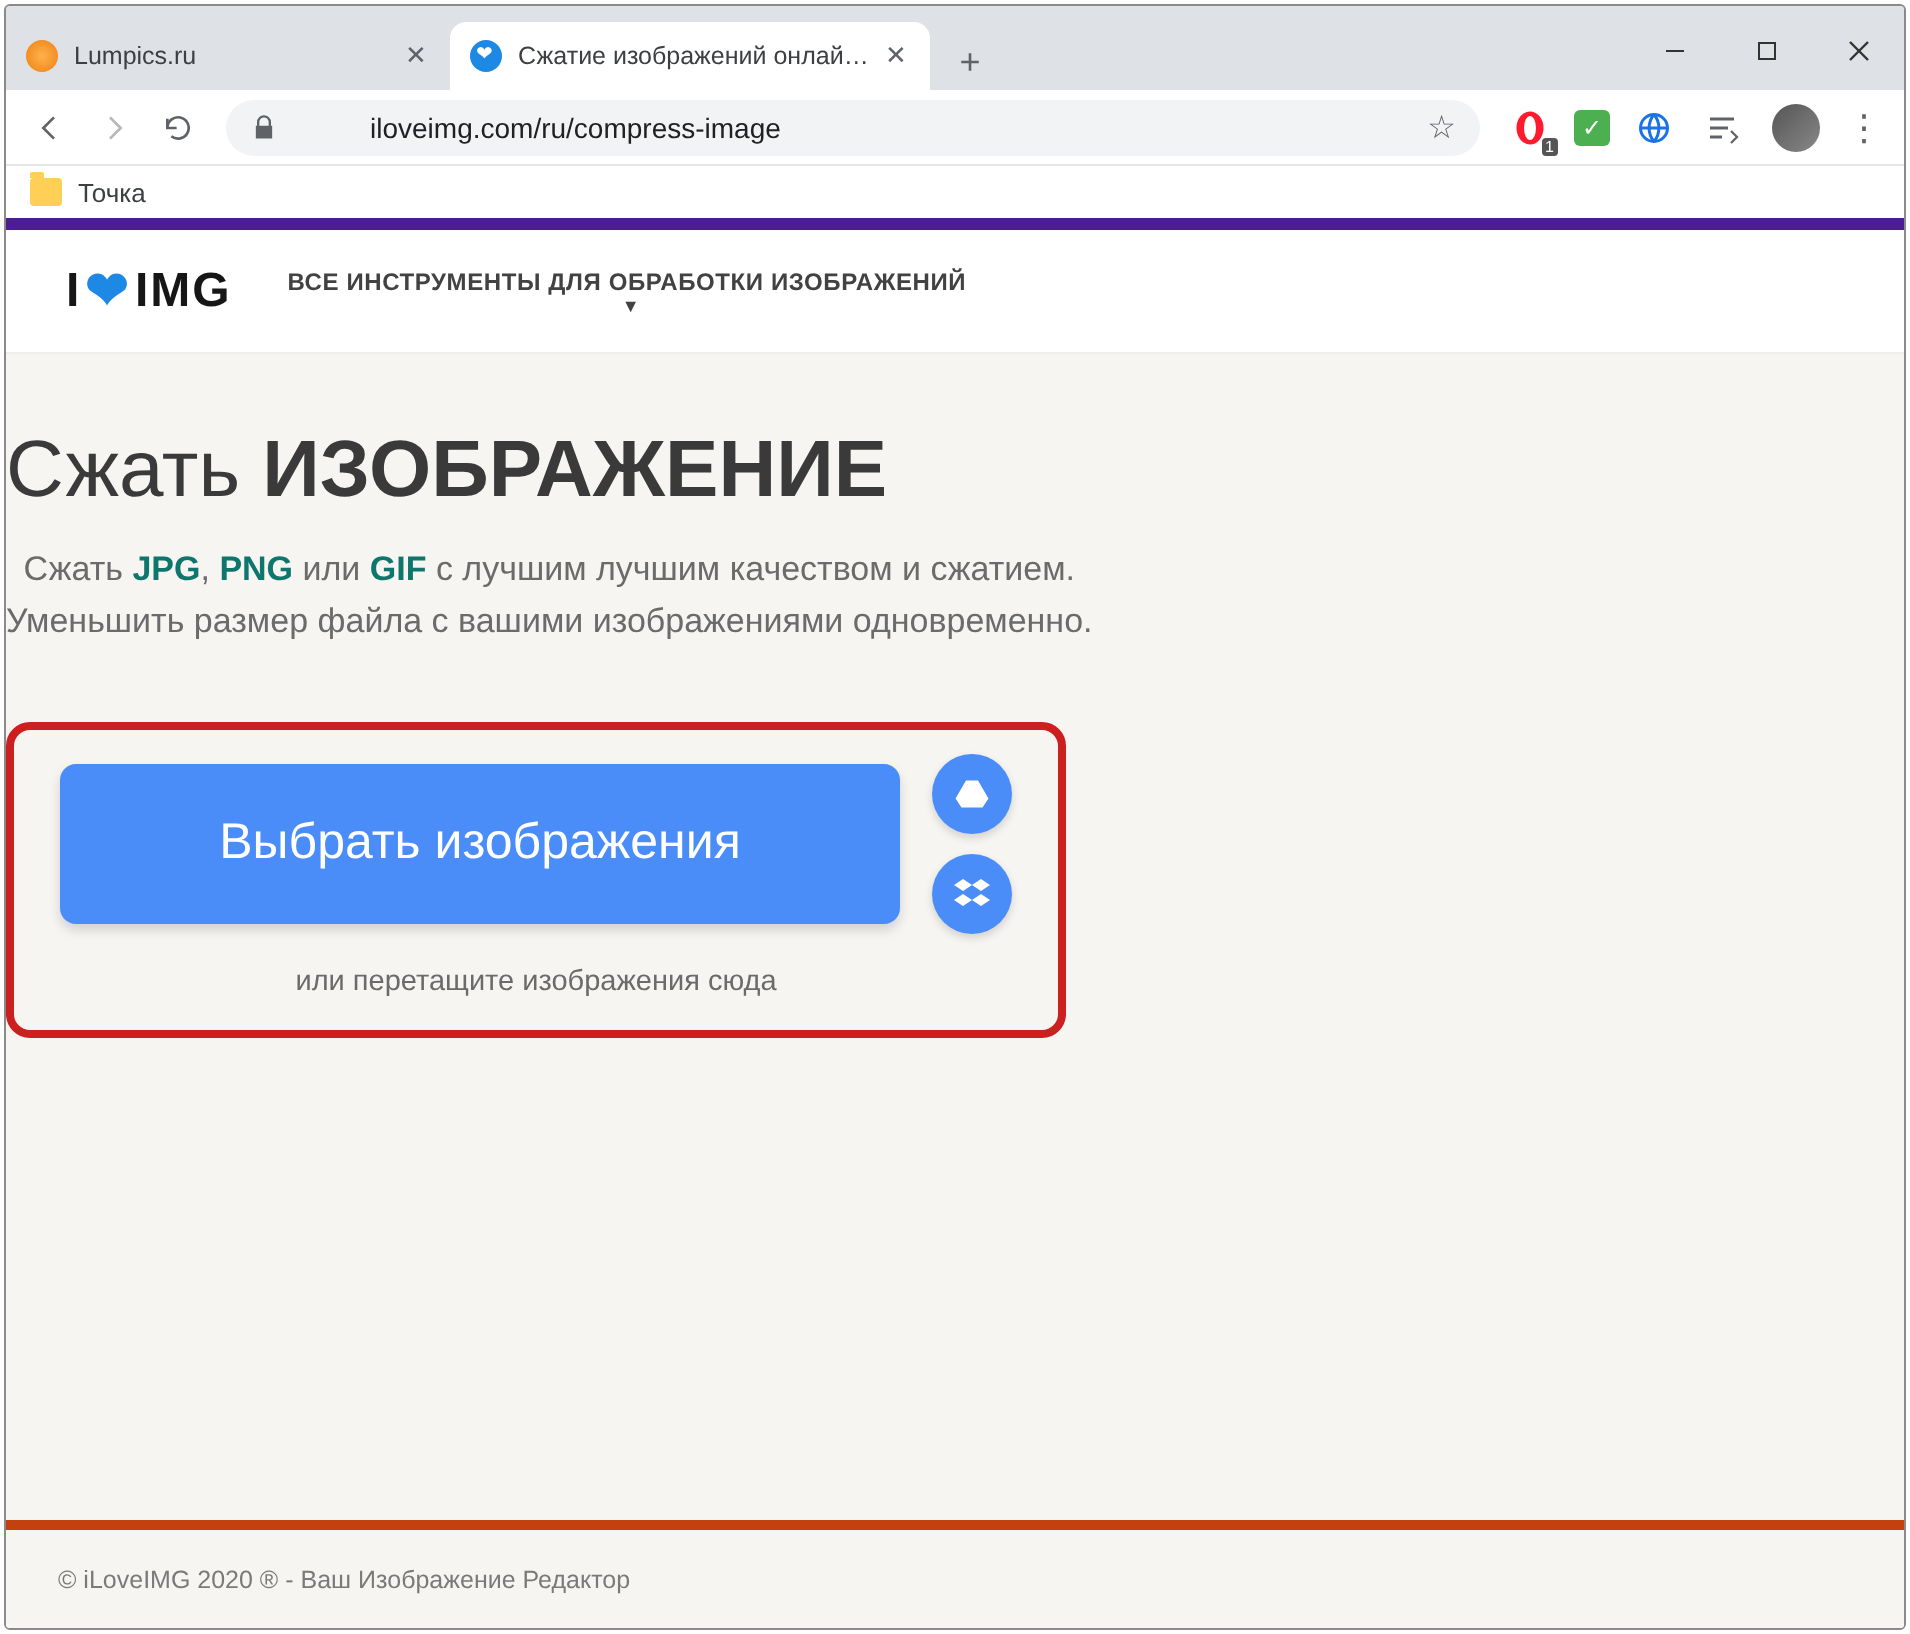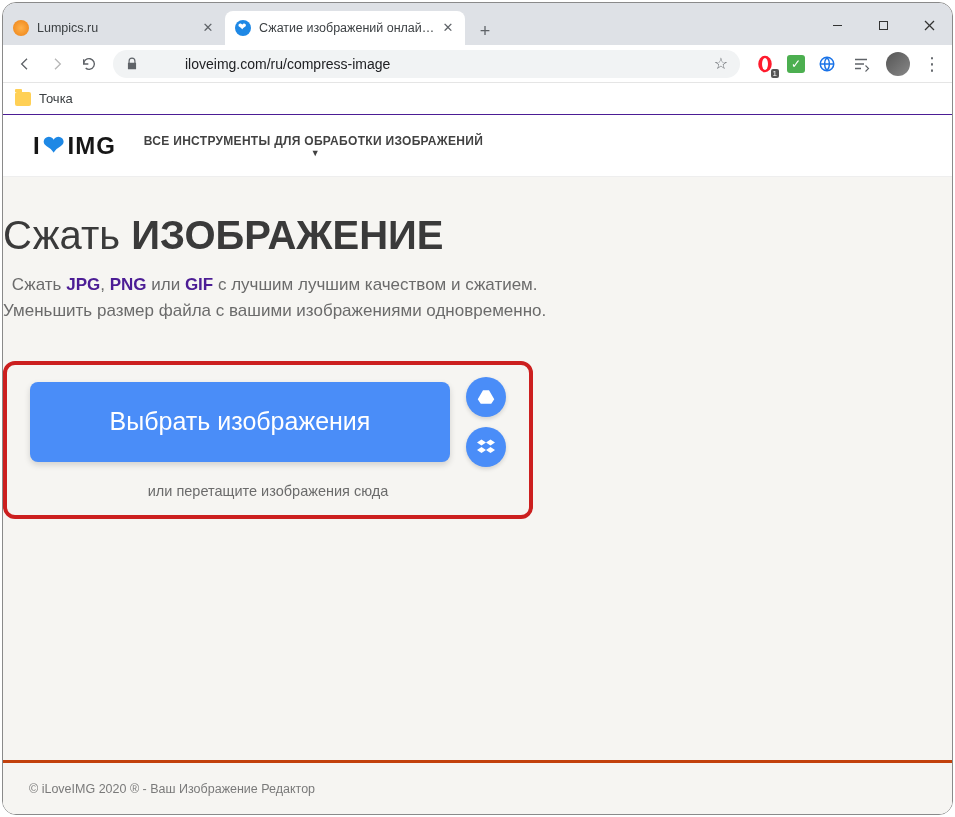--- a/index.html
+++ b/index.html
@@ -1,19 +1,19 @@
 <!DOCTYPE html>
 <html><head>
 <meta charset="utf-8">
 <style>
   * { margin:0; padding:0; box-sizing:border-box; font-family: Arial, "Helvetica Neue", sans-serif; }
   body { background:#fff; width:955px; height:817px; overflow:hidden; position:relative; }
 
   
-  .window { width:951px; height:813px; margin:2px; border:1px solid #8a8a8a; border-radius:14px; background:#fff; display:flex; flex-direction:column; overflow:hidden; }
+  .window { width:951px; height:813px; margin:2px; border:1px solid #8a8a8a; border-radius:3px; background:#fff; display:flex; flex-direction:column; overflow:hidden; }
   .titlebar { height:42px; background:#dee1e6; display:flex; align-items:flex-end; }
   .tab { height:34px; border-radius:8px 8px 0 0; display:flex; align-items:center; padding:0 10px; font-size:12.5px; color:#3c4043; position:relative; margin-top:8px; }
   .tab.inactive { width:222px; }
   .tab.active { background:#fff; width:240px; }
   .tab .favicon { width:16px; height:16px; margin-right:8px; border-radius:50%; flex:0 0 auto; }
   .fav-lumpics { background:radial-gradient(circle, #ffb14a 0%, #f08a1f 80%); }
   .fav-iloveimg { background:#1e88e5; border-radius:3px; position:relative; }
   .fav-iloveimg::after { content:"❤"; color:#fff; font-size:10px; position:absolute; left:3px; top:1px; }
   .tab .title { white-space:nowrap; overflow:hidden; text-overflow:ellipsis; flex:1; }
   .tab .tab-close { width:14px; height:14px; margin-left:6px; color:#5f6368; font-size:13px; line-height:14px; text-align:center; cursor:pointer; }
@@ -31,52 +31,52 @@
   .omnibox .url { flex:1; white-space:nowrap; }
   .omnibox .star { color:#5f6368; font-size:16px; }
   .ext { width:24px; height:24px; margin:0 3px; display:flex; align-items:center; justify-content:center; font-size:15px; cursor:pointer; }
   .ext-opera { position:relative; }
   .ext-opera .o-badge { position:absolute; bottom:-2px; right:-2px; background:#555; color:#fff; font-size:8px; padding:0 2px; border-radius:2px; }
   .ext-check { color:#fff; background:#4caf50; border-radius:3px; width:18px; height:18px; font-size:12px; }
   .ext-globe { color:#1a73e8; }
   .avatar { width:24px; height:24px; border-radius:50%; background:linear-gradient(135deg,#555,#888); margin:0 6px; }
   .kebab { width:24px; color:#5f6368; font-size:18px; text-align:center; cursor:pointer; }
 
-  .bookbar { height:32px; background:#fff; border-bottom:1px solid #4c1d95; display:flex; align-items:center; padding:0 12px; font-size:13px; color:#3c4043; }
+  .bookbar { height:32px; background:#fff; border-bottom:6px solid #4c1d95; display:flex; align-items:center; padding:0 12px; font-size:13px; color:#3c4043; }
   .bm-folder { width:16px; height:14px; background:#ffd055; border-radius:2px; margin-right:8px; position:relative; }
   .bm-folder::before { content:""; position:absolute; top:-3px; left:0; width:7px; height:3px; background:#ffd055; border-radius:1px 1px 0 0; }
 
   
   .site { flex:1; display:flex; flex-direction:column; background:#f6f5f2; }
   .site-header { height:62px; background:#fff; display:flex; align-items:center; padding:0 0 0 30px; border-bottom:1px solid #eee; }
   .logo { display:flex; align-items:center; font-weight:900; font-size:24px; letter-spacing:1px; color:#161616; margin-right:28px; }
   .logo .heart { color:#1e88e5; font-size:26px; margin:0 2px; }
   .tools-menu { font-size:12px; font-weight:700; color:#424242; letter-spacing:0.3px; display:flex; align-items:center; cursor:pointer;flex-direction:column; }
   .tools-menu .caret { margin-left:4px; font-size:9px; }
   .right-head { margin-left:auto; display:flex; align-items:stretch; height:62px; }
   .login { background:#ececec; padding:0 22px; display:flex; align-items:center; font-size:14px; font-weight:700; color:#333; cursor:pointer; }
   .register { background:#3485f7; padding:0 22px; display:flex; align-items:center; font-size:14px; font-weight:700; color:#fff; cursor:pointer; }
   .hamburger { width:68px; display:flex; align-items:center; justify-content:center; cursor:pointer; }
   .hamburger div { width:26px; height:3px; background:#1b1b1b; box-shadow:0 -8px 0 #1b1b1b, 0 8px 0 #1b1b1b; }
 
   .content { flex:1; display:flex; flex-direction:column; align-items:flex-start; padding-top:36px; position:relative; }
   h1 { font-size:40px; font-weight:500; color:#3a3a3a; margin-bottom:14px; }
   h1 .bold { font-weight:700; }
   .desc { text-align:center; font-size:17px; color:#6b6b6b; line-height:1.55; margin-bottom:36px; }
-  .desc .jpg,.desc .png,.desc .gif { color:#4c1d95; font-weight:700; }
+  .desc .jpg,.desc .png,.desc .gif { color:#0f766e; font-weight:700; }
 
   .uploader-wrap { width:530px; padding:12px 16px 16px; border:4px solid #cc1f1f; border-radius:12px; display:flex; flex-direction:column; align-items:center; }
   .uploader-row { display:flex; align-items:center; gap:16px; }
   .select-btn { width:420px; height:80px; background:#4a8df8; color:#fff; font-size:25px; font-weight:500; border:none; border-radius:8px; cursor:pointer; box-shadow:0 3px 6px rgba(0,0,0,0.15); }
   .cloud-col { display:flex; flex-direction:column; gap:10px; }
   .cloud { width:40px; height:40px; border-radius:50%; background:#4a8df8; display:flex; align-items:center; justify-content:center; cursor:pointer; box-shadow:0 2px 4px rgba(0,0,0,0.15); }
   .cloud svg { width:18px; height:18px; fill:#fff; }
   .drag-hint { font-size:14.5px; color:#6b6b6b; margin-top:16px; }
 
-  .footer { height:54px; border-top:3px solid #c2410c; background:#f6f5f2; display:flex; align-items:center; padding:0 26px; font-size:12.5px; color:#7a7a7a; }
+  .footer { height:54px; border-top:5px solid #c2410c; background:#f6f5f2; display:flex; align-items:center; padding:0 26px; font-size:12.5px; color:#7a7a7a; }
 </style>
 </head>
 <body>
 
 <div class="window">
 
   <div class="titlebar">
     <div class="tab inactive">
       <div class="favicon fav-lumpics"></div>
       <span class="title">Lumpics.ru</span>

